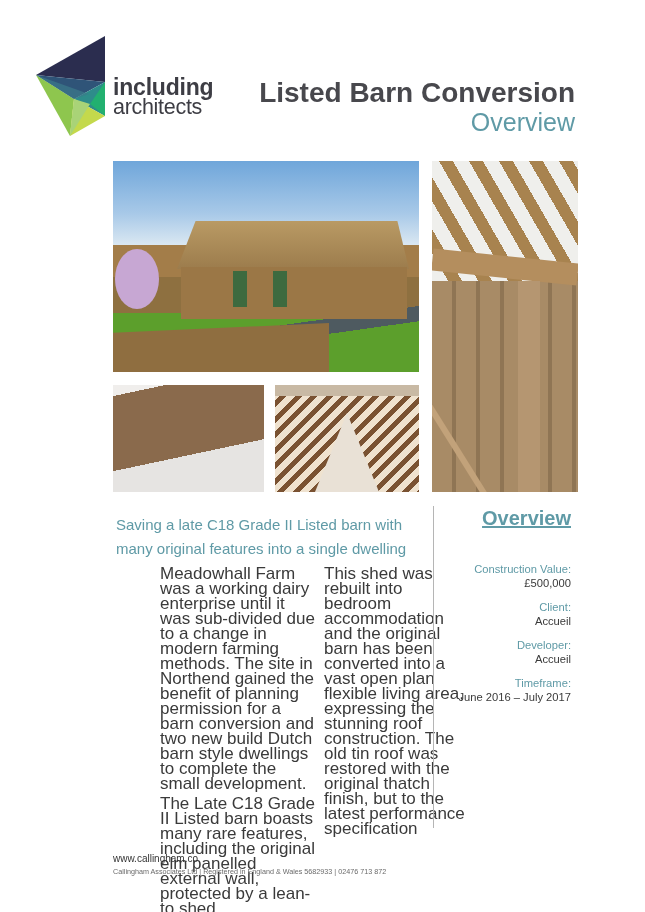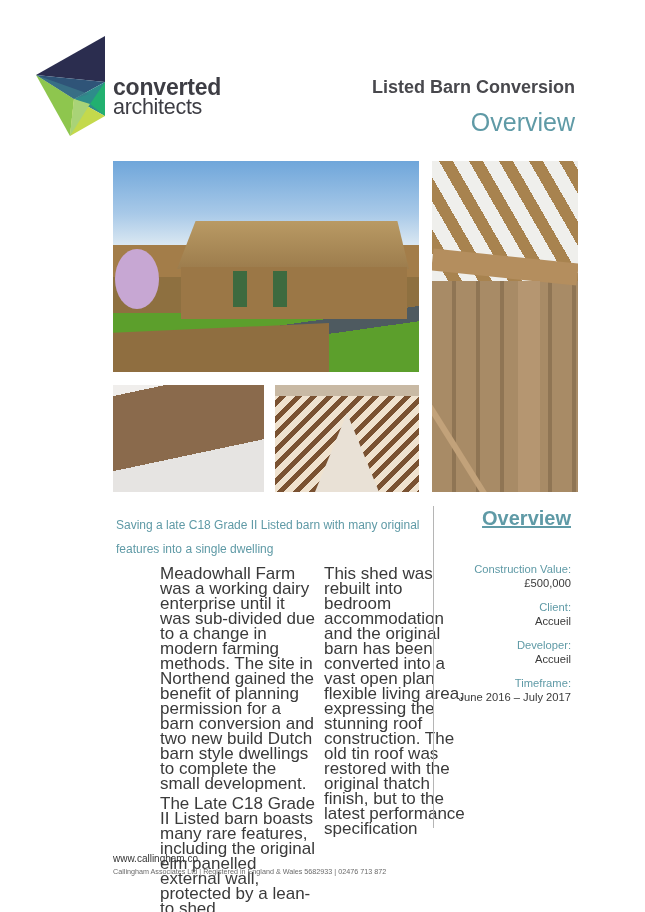--- a/index.html
+++ b/index.html
@@ -2,21 +2,21 @@
 <html><head>
 <meta charset="utf-8">
 <style>
   html, body { margin:0; padding:0; background:#ffffff; }
   body { width:645px; height:912px; position:relative; overflow:hidden;
          font-family:"Liberation Sans", sans-serif; color:#3a3a3a; }
   .abs { position:absolute; }
   #logo { left:34px; top:34px; width:75px; height:105px; }
   #brand1 { left:113px; top:75px; font-size:23px; font-weight:bold; color:#3d3d44; letter-spacing:-0.2px; line-height:24px; }
   #brand2 { left:113px; top:96px; font-size:21.5px; color:#3d3d44; letter-spacing:-0.3px; line-height:22px; }
-  #title { right:70px; top:77px; font-size:18px; font-weight:bold; color:#48484d; text-align:center; white-space:nowrap; }
+  #title { right:70px; top:77px; font-size:28px; font-weight:bold; color:#48484d; text-align:center; white-space:nowrap; }
   #subtitle { right:70px; top:108px; font-size:25px; color:#5f9aa6; text-align:right; white-space:nowrap; }
   .photo { position:absolute; overflow:hidden; }
   #photo-main { left:113px; top:161px; width:306px; height:211px;
     background:
       linear-gradient(172deg, transparent 0 74%, #4e5a60 74% 80%, transparent 80%),
       linear-gradient(180deg, #6fa6da 0%, #a8c9e8 25%, #dbe8f2 40%, transparent 40%),
       linear-gradient(180deg, transparent 0 40%, #a37d49 40% 55%, #8e7040 55% 72%, #5c9f2c 72% 100%); }
   #photo-main .roof { position:absolute; left:64px; top:60px; width:232px; height:48px;
     background:linear-gradient(180deg,#b99a64,#9c7c4c); clip-path:polygon(8% 0,95% 0,100% 100%,0 100%); }
   #photo-main .wall { position:absolute; left:68px; top:106px; width:226px; height:52px; background:#9b7746; }
@@ -33,21 +33,21 @@
     clip-path:polygon(50% 0,100% 100%,0 100%); }
   #photo-interior { left:432px; top:161px; width:146px; height:331px;
     background:
       repeating-linear-gradient(90deg, #a88b66 0 20px, #8f7554 20px 24px),
       #a88b66; }
   #photo-interior .ceil { position:absolute; left:0; top:0; width:146px; height:120px;
     background:repeating-linear-gradient(60deg, #efefec 0 14px, #a8834f 14px 26px); }
   #photo-interior .post { position:absolute; left:86px; top:120px; width:22px; height:211px; background:#b59671; }
   #photo-interior .beam { position:absolute; left:0; top:95px; width:146px; height:22px; background:#b48e5e; transform:rotate(6deg); }
   #photo-interior .rail { position:absolute; left:-10px; top:230px; width:120px; height:6px; background:#c2a27a; transform:rotate(58deg); transform-origin:left; }
-  #headline { left:116px; top:513px; width:315px; font-size:12px; line-height:24px; color:#5f9aa6; }
+  #headline { left:116px; top:513px; width:315px; font-size:15px; line-height:24px; color:#5f9aa6; }
   .col { position:absolute; font-size:17px; line-height:15px; color:#3a3a3a;margin-left:44px; }
   .col p { margin:0 0 5px 0; }
   #col1 { left:116px; top:566px; width:158px; }
   #col2 { left:280px; top:566px; width:150px; }
   #divider { left:433px; top:506px; width:1px; height:322px; background:#b5b5b5; }
   #ov-title { right:74px; top:507px; font-size:20px; font-weight:bold; color:#5f9aa6; text-align:right;text-decoration:underline; }
   .ov-item { position:absolute; right:74px; text-align:right; font-size:11.2px; line-height:13.5px; }
   .ov-label { color:#5f9aa6;margin-top:14px; }
   .ov-value { color:#3a3a3a; }
   #footer-url { left:113px; top:853px; font-size:10px; font-weight:normal; color:#333; }
@@ -61,21 +61,21 @@
     <polygon points="71,2 2,41 71,48" fill="#2b2d4f"></polygon>
     <polygon points="2,41 71,48 40,65" fill="#2f5478"></polygon>
     <polygon points="2,41 40,65 36,102" fill="#8ec64e"></polygon>
     <polygon points="40,65 71,48 71,82" fill="#2e8c8a"></polygon>
     <polygon points="71,48 71,82 56,70" fill="#22b070"></polygon>
     <polygon points="40,65 71,82 36,102" fill="#c4d94c"></polygon>
     <polygon points="40,65 56,70 36,102" fill="#a9d377"></polygon>
     <polygon points="2,41 40,65 55,60" fill="#3c7a8a" opacity="0.7"></polygon>
   </svg>
 </div>
-<div id="brand1" class="abs">converted</div>
+<div id="brand1" class="abs">including</div>
 <div id="brand2" class="abs">architects</div>
 
 <div id="title" class="abs">Listed Barn Conversion</div>
 <div id="subtitle" class="abs">Overview</div>
 
 <div id="photo-main" class="photo">
   <div class="roof"></div>
   <div class="wall"></div>
   <div class="door" style="left:120px"></div>
   <div class="door" style="left:160px"></div>

